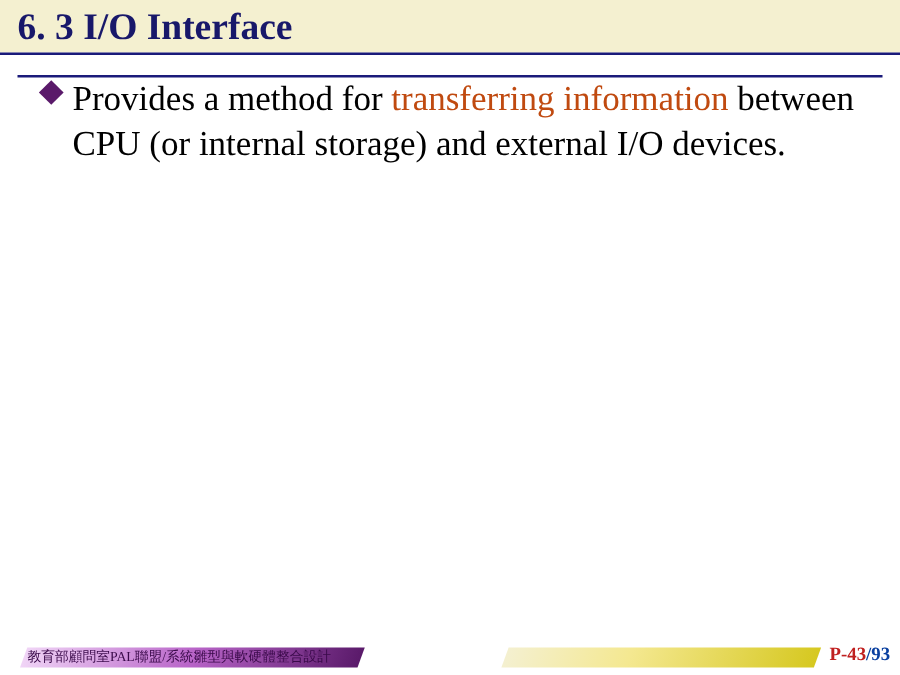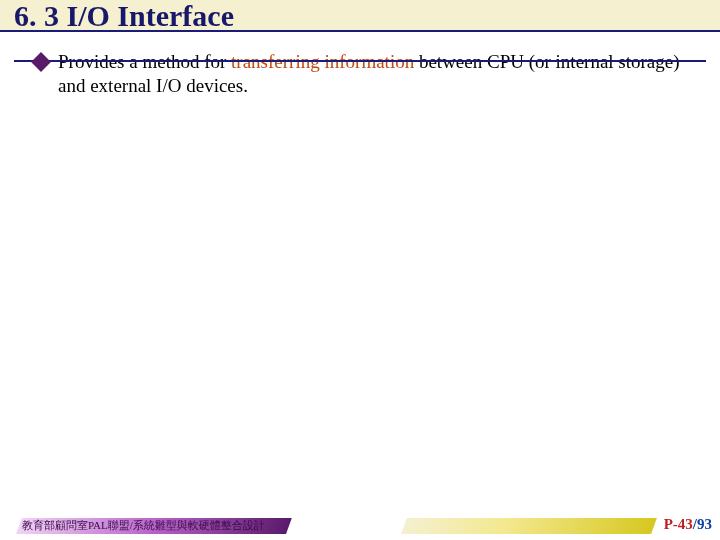--- a/index.html
+++ b/index.html
@@ -2,21 +2,21 @@
 <html><head>
 <meta charset="utf-8">
 <style>
   * { margin: 0; padding: 0; box-sizing: border-box; }
   html, body { width: 720px; height: 540px; font-family: "Times New Roman", serif; background: #fff; overflow: hidden; }
   .slide { width: 720px; height: 540px; position: relative; background: #fff; }
   .title-band {
     background: linear-gradient(#f4f0d0, #f4f0d0);
     border-bottom: 2px solid #1a1a7a;
     padding: 6px 26px 4px 14px;
-    height: 32px;
+    height: 44px;
     display: flex;
     align-items: center;
   }
   .title-text {
     font-size: 30px;
     font-weight: bold;
     color: #18186a;
     font-family: "Times New Roman", serif;
   }
   .title-underline-thin {
@@ -39,21 +39,21 @@
   .bullet-icon {
     flex: 0 0 auto;
     width: 14px;
     height: 14px;
     margin-top: 5px;
     margin-right: 10px;
     transform: rotate(45deg);
     background: #5a1a6a;
   }
   .bullet-text {
-    font-size: 19px;
+    font-size: 28px;
     color: #000;
     font-family: "Times New Roman", serif;
     flex: 1;
   }
   .emph { color: #c04a10; }
   .footer {
     position: absolute;
     bottom: 0;
     left: 16px;
     right: 0;

